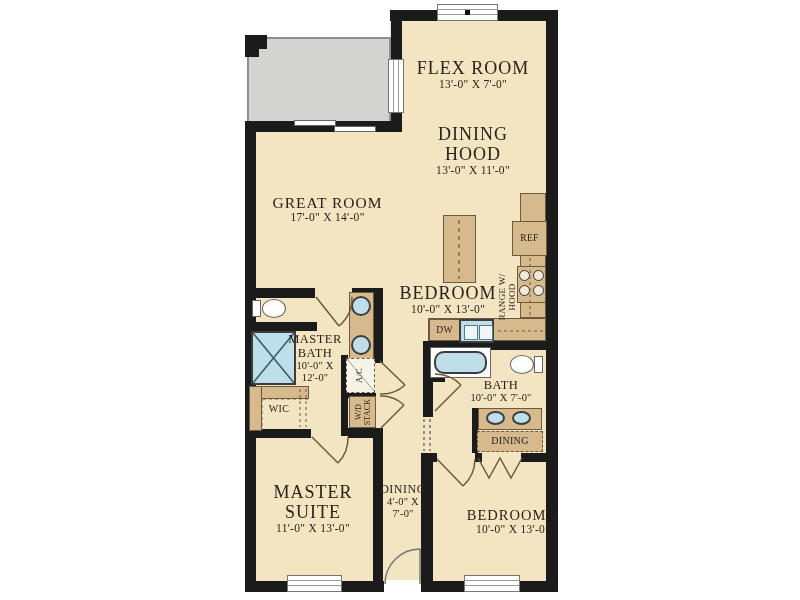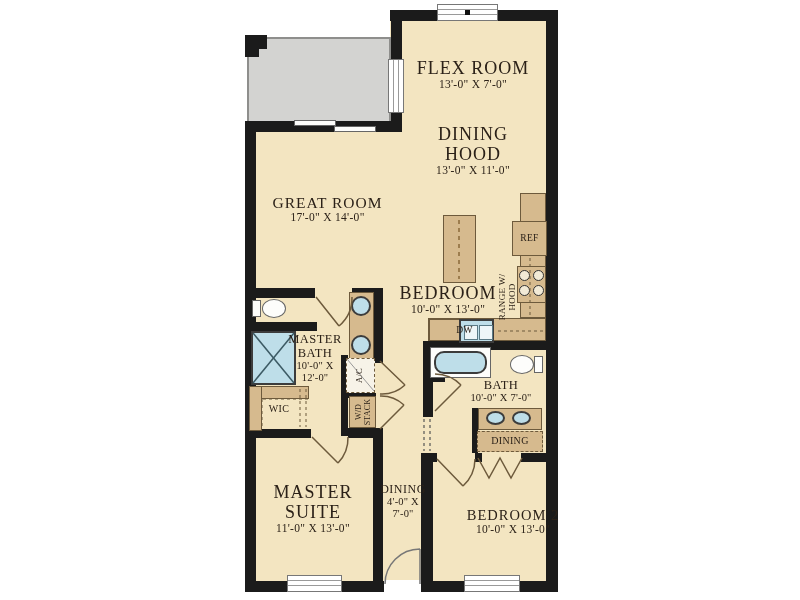--- a/index.html
+++ b/index.html
@@ -192,21 +192,21 @@
     <div class="dim-s">7'-0"</div>
   </div>
   <div class="lbl" style="left:456px;top:507px;width:114px;">
     <div class="nm" style="font-size:14.5px;">BEDROOM 2</div>
     <div class="dim">10'-0" X 13'-0"</div>
   </div>
 
   <div class="lbl tag" style="left:260px;top:404px;width:38px;font-size:10px;">WIC</div>
   <div class="lbl tag" style="left:479px;top:436px;width:62px;font-size:10px;">DINING</div>
   <div class="lbl tag" style="left:513px;top:234px;width:33px;">REF</div>
-  <div class="lbl tag" style="left:429px;top:326px;width:31px;padding-left:20px;">DW</div>
+  <div class="lbl tag" style="left:429px;top:326px;width:31px;">DW</div>
   <div class="lbl rot" style="left:468px;top:286px;width:80px;height:22px;font-size:9px;line-height:10px;letter-spacing:.3px;">
     <div>RANGE W/</div>
     <div>HOOD</div>
   </div>
   <div class="lbl rot" style="left:345px;top:403px;width:35px;height:18px;font-size:8px;line-height:9px;letter-spacing:.2px;">
     <div>W/D</div>
     <div>STACK</div>
   </div>
   <div class="lbl rot" style="left:346px;top:370px;width:29px;height:11px;font-size:8.5px;letter-spacing:.2px;">A/C</div>
 

